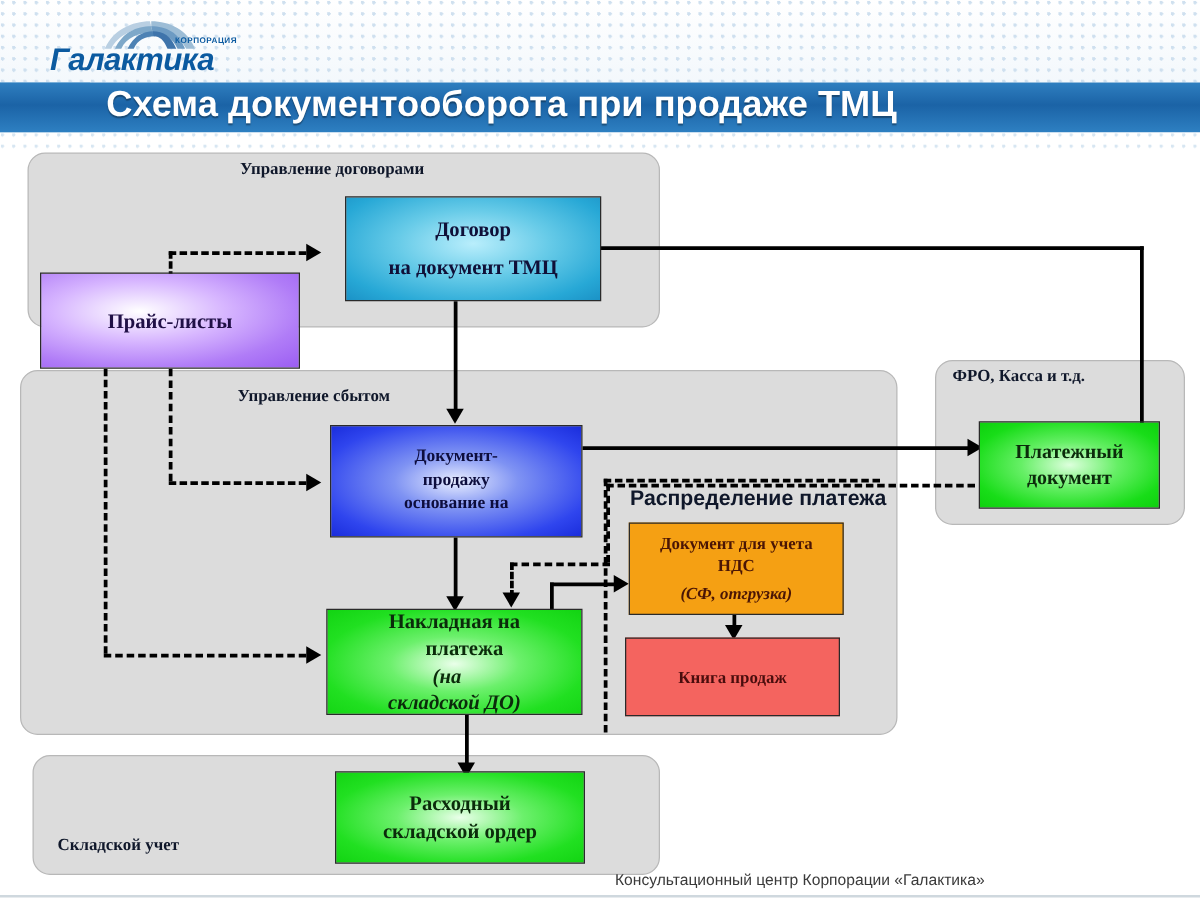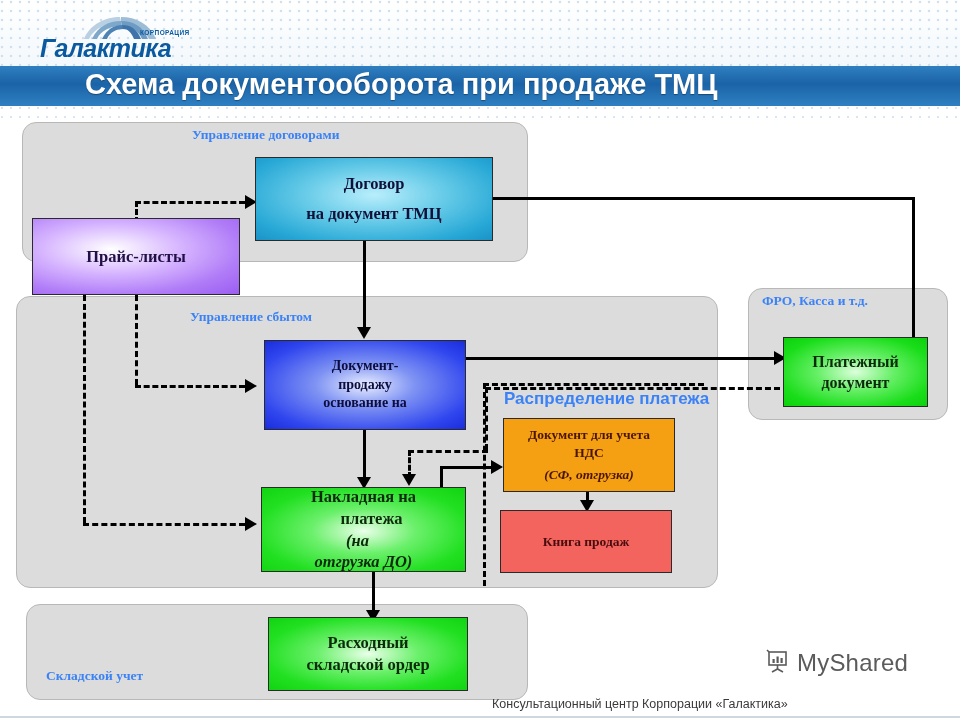--- a/index.html
+++ b/index.html
@@ -63,21 +63,21 @@
   
   .panel{
     position:absolute;
     background:#dcdcdc;
     border:1px solid #b8b8b8;
     border-radius:14px;
   }
   .panel-label{
     position:absolute;
     font-family:"Liberation Serif", serif;
-    font-weight:bold;font-size:13.5px;color:#3b82f6;
+    font-weight:bold;font-size:13.5px;color:#0f172a;
     white-space:nowrap;
   }
   .panel-label.sans{
     font-family:"Liberation Sans", sans-serif;
     font-weight:bold;font-size:17px;
   }
 
   
   .dashed-region{
     position:absolute;
@@ -247,21 +247,21 @@
   <div class="ln v" style="left:440px;top:466px;height:60px;"></div>
   <div class="ln h" style="left:440px;top:466px;width:56px;"></div>
   <div class="arrow right" style="left:491px;top:460px;"></div>
 
   <div class="ln v" style="left:586px;top:492px;height:12px;"></div>
   <div class="arrow down" style="left:580px;top:500px;"></div>
 
   <div class="ln v" style="left:372px;top:572px;height:43px;"></div>
   <div class="arrow down" style="left:366px;top:610px;"></div>
 
-  <div class="node n-contract" style="left:255px;top:157px;width:238px;height:84px;align-items:center;">
+  <div class="node n-contract" style="left:276px;top:157px;width:205px;height:84px;align-items:center;">
     <span>
       <span>Договор</span>
       <span style="display:block;height:8px;"></span>
       <span>на документ ТМЦ</span>
     </span>
   </div>
 
   <div class="node n-price" style="left:32px;top:218px;width:208px;height:77px;">
     <span>Прайс-листы</span>
   </div>
@@ -275,21 +275,21 @@
   </div>
 
   <div class="node n-waybill" style="left:261px;top:487px;width:205px;height:85px;">
     <span>
       <span>Накладная на</span>
       <span style="display:block;">
         <span style="float:left;padding-left:8px;">платежа</span>
         <span class="it" style="float:right;padding-right:6px;">(на</span>
         <span style="clear:both;display:block;"></span>
       </span>
-      <span class="it">отгрузка ДО)</span>
+      <span class="it">складской ДО)</span>
     </span>
   </div>
 
   <div class="node n-order" style="left:268px;top:617px;width:200px;height:74px;">
     <span>
       <span>Расходный</span>
       <span>складской ордер</span>
     </span>
   </div>
 
@@ -306,32 +306,18 @@
       <span>НДС</span>
       <span style="display:block;height:5px;"></span>
       <span class="it">(СФ, отгрузка)</span>
     </span>
   </div>
 
   <div class="node n-book" style="left:500px;top:510px;width:172px;height:63px;">
     <span>Книга продаж</span>
   </div>
 
-  <div class="myshared">
-    <span>
-      <svg width="26" height="26" viewBox="0 0 26 26" aria-hidden="true">
-        <rect x="4" y="4" width="17" height="13" fill="none" stroke="#5b5b5b" stroke-width="1.6"></rect>
-        <path d="M4 4 L2 2" stroke="#5b5b5b" stroke-width="1.6"></path>
-        <rect x="7.5" y="11" width="2.2" height="4" fill="#5b5b5b"></rect>
-        <rect x="11.5" y="8.5" width="2.2" height="6.5" fill="#5b5b5b"></rect>
-        <rect x="15.5" y="10" width="2.2" height="5" fill="#5b5b5b"></rect>
-        <path d="M12.5 17 L12.5 21" stroke="#5b5b5b" stroke-width="1.6"></path>
-        <path d="M7 24 L12.5 21 L18 24" stroke="#5b5b5b" stroke-width="1.6" fill="none"></path>
-      </svg>
-    </span>
-    <span class="ms-label">MyShared</span>
-  </div>
 
   <div class="footer-text" style="left:492px;top:697px;">Консультационный центр Корпорации «Галактика»</div>
 
   <div class="bottom-rule"></div>
 
 </div>
 
 </body></html>

